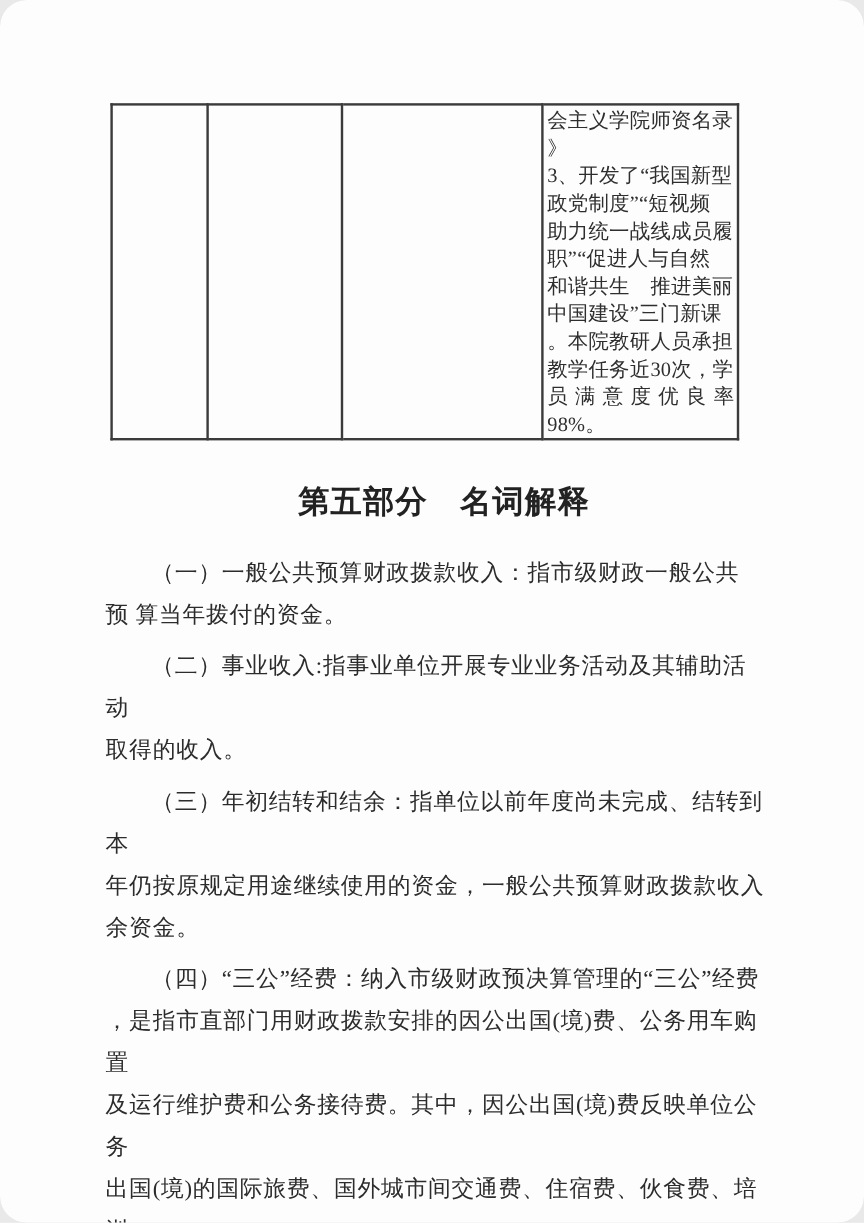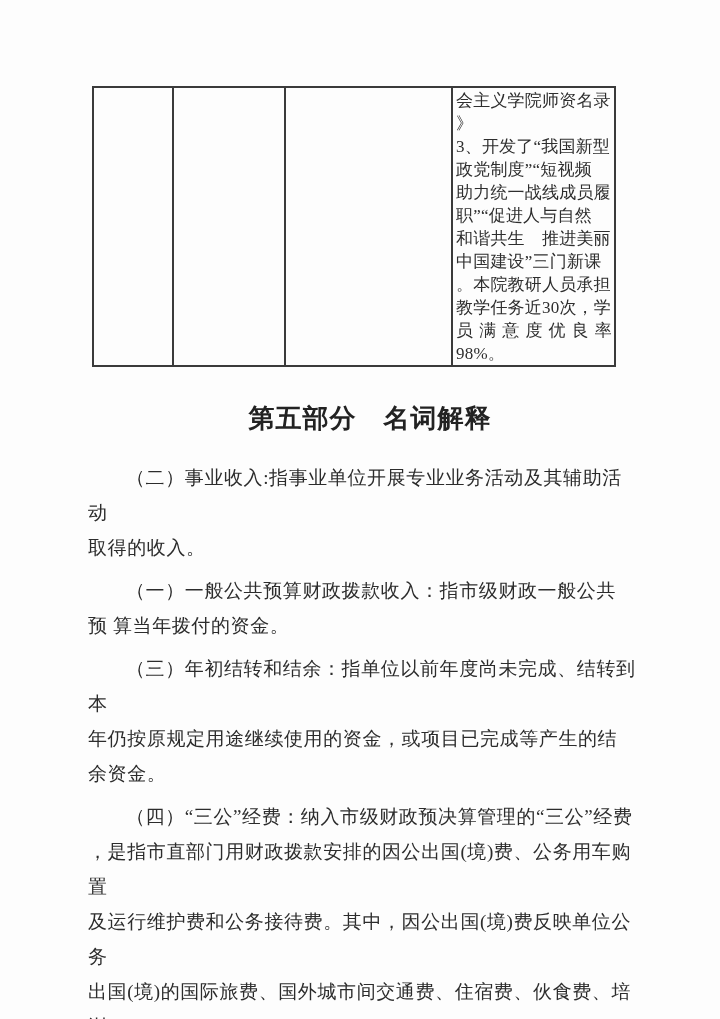--- a/index.html
+++ b/index.html
@@ -1,15 +1,15 @@
 <!DOCTYPE html>
 <html><head>
 <meta charset="utf-8">
 <style>
-  * { margin: 0; padding: 0; box-sizing: border-box; }
+  * { margin: 0; padding: 0; box-sizing: border-box; border-radius: 22px; }
   html, body { background: #e9e9e9; }
   .page {
     position: relative;
     width: 720px;
     height: 1019px;
     margin: 0 auto;
     background: #fdfdfd;
     overflow: hidden;
     color: #2d2d2d;
     font-family: "Liberation Serif", "DejaVu Serif", serif;
@@ -103,26 +103,26 @@
 教学任务近30次，学
 员满意度优良率98%。</div>
         </td>
       </tr>
     </tbody>
   </table>
 
   <h1 class="section-title">第五部分　名词解释</h1>
 
   <div class="body-text">
+    <p>（一）一般公共预算财政拨款收入：指市级财政一般公共
+预 算当年拨付的资金。</p>
     <p>（二）事业收入:指事业单位开展专业业务活动及其辅助活动
 取得的收入。</p>
-    <p>（一）一般公共预算财政拨款收入：指市级财政一般公共
-预 算当年拨付的资金。</p>
     <p>（三）年初结转和结余：指单位以前年度尚未完成、结转到本
-年仍按原规定用途继续使用的资金，或项目已完成等产生的结
+年仍按原规定用途继续使用的资金，一般公共预算财政拨款收入
 余资金。</p>
     <p>（四）“三公”经费：纳入市级财政预决算管理的“三公”经费
 ，是指市直部门用财政拨款安排的因公出国(境)费、公务用车购置
 及运行维护费和公务接待费。其中，因公出国(境)费反映单位公务
 出国(境)的国际旅费、国外城市间交通费、住宿费、伙食费、培训
 费、公杂费等支出；公务用车购置及运行维护费反映单位公务用车
 购置支出(含车辆购置税、牌照费)及燃料费、维修费、过桥过路费
 、保险费、安全奖励费用等支出；公务接待费反映单位按规定开支
 的各类公务接待(含外宾接待)费用。</p>
   </div>

